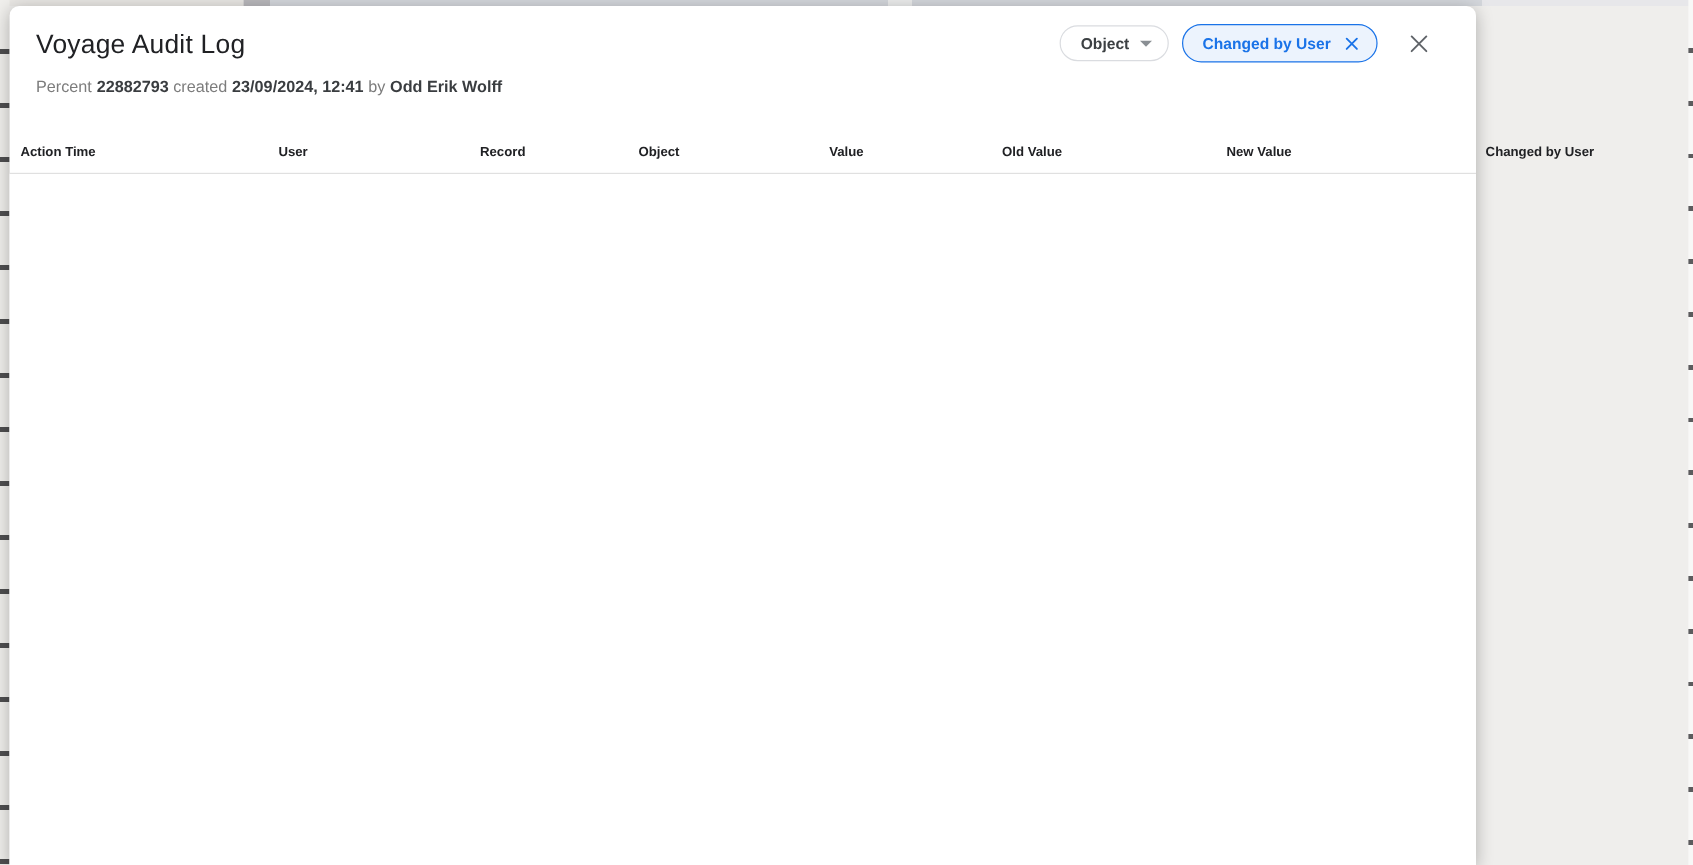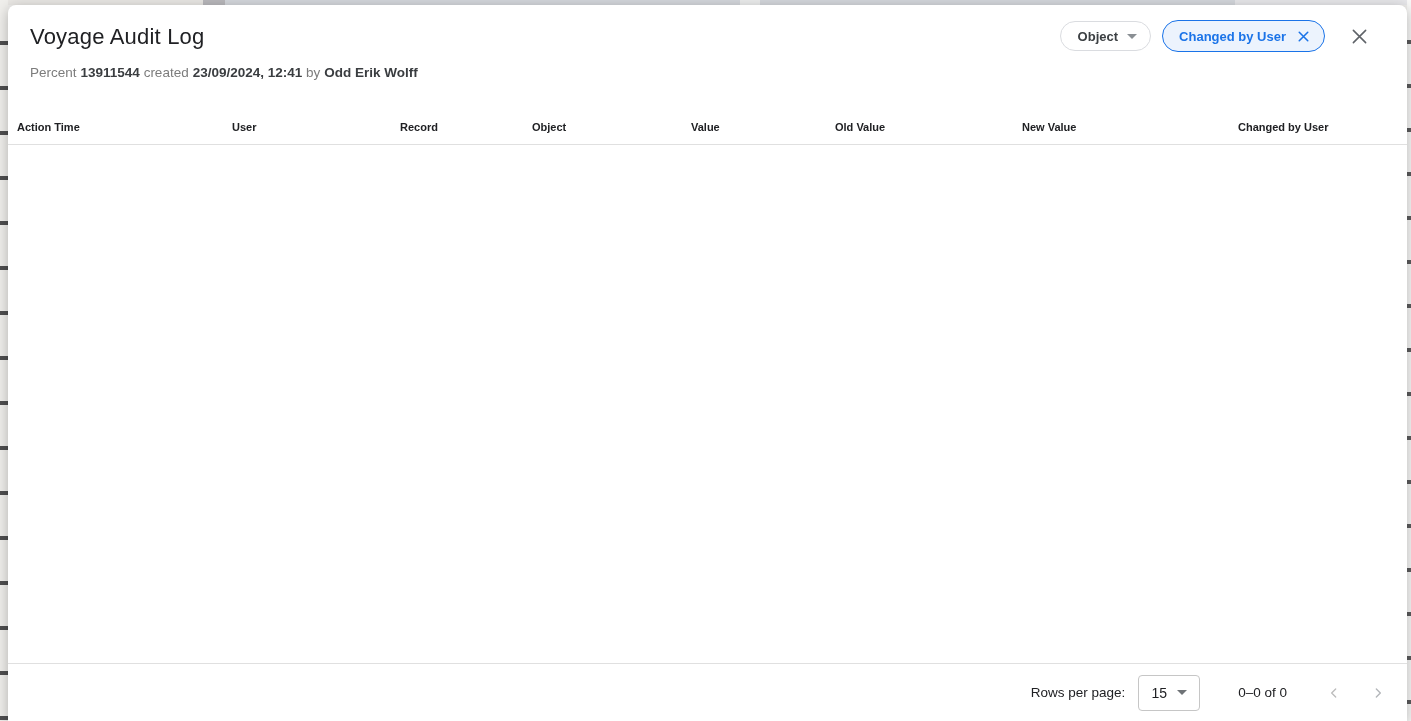--- a/index.html
+++ b/index.html
@@ -25,21 +25,21 @@
     position:absolute; left:1407px; top:0; width:4px; height:721px;
     background:
       repeating-linear-gradient(to bottom,
         transparent 0px, transparent 40px,
         rgba(25,25,28,.7) 40px, rgba(25,25,28,.7) 44px),
       #f8f8f7;
   }
 
   
   .modal {
-    position:absolute; left:8px; top:5px; width:1399px; height:716px;
+    position:absolute; left:8px; top:5px; width:1222px; height:716px;
     background:#fff; border-radius:8px 8px 0 0;
     box-shadow:0 3px 14px rgba(0,0,0,.28);
     display:flex; flex-direction:column;
   }
 
   .modal-header { position:relative; padding:19px 30px 0 22px; }
   .modal-title {
     margin:0; font-size:22px; font-weight:400; color:#202124; letter-spacing:.2px;
   }
   .record-line { margin-top:15px; font-size:13.5px; color:#7c7c7c; }
@@ -122,21 +122,21 @@
 <div class="top-strip" style="left:1235px;width:176px;background:#e7e7ea;"></div>
 <div class="edge-strip-left"></div>
 <div class="edge-strip-right"></div>
 
 <div class="modal">
 
   <div class="modal-header">
     <h1 class="modal-title">Voyage Audit Log</h1>
 
     <div class="record-line">
-      <span>Percent</span><b>13911544</b>
+      <span>Percent</span><b>22882793</b>
       <span>created</span><b>23/09/2024, 12:41</b>
       <span>by</span><b>Odd Erik Wolff</b>
     </div>
 
     <div class="chips-row">
       <div class="chip chip-dropdown">
         <span>Object</span>
         <span class="caret-down"></span>
       </div>
 
@@ -164,34 +164,14 @@
     <div class="th">Record</div>
     <div class="th">Object</div>
     <div class="th">Value</div>
     <div class="th">Old Value</div>
     <div class="th">New Value</div>
     <div class="th">Changed by User</div>
   </div>
 
   <div class="table-body"></div>
 
-  <div class="modal-footer">
-    <span>Rows per page:</span>
-    <div class="rpp-select">
-      <span>15</span>
-      <span class="rpp-caret"></span>
-    </div>
-    <span class="range-label">0–0 of 0</span>
-    <div class="pager">
-      <button class="pager-btn">
-        <svg width="16" height="16" viewBox="0 0 24 24">
-            <path d="M14.5 6 L8.5 12 L14.5 18" stroke="#bcbcbc" stroke-width="2" fill="none" stroke-linecap="round" stroke-linejoin="round"></path>
-          </svg>
-      </button>
-      <button class="pager-btn">
-        <svg width="16" height="16" viewBox="0 0 24 24">
-            <path d="M9.5 6 L15.5 12 L9.5 18" stroke="#b2b5b9" stroke-width="2" fill="none" stroke-linecap="round" stroke-linejoin="round"></path>
-          </svg>
-      </button>
-    </div>
-  </div>
 
 </div>
 
 </body></html>

